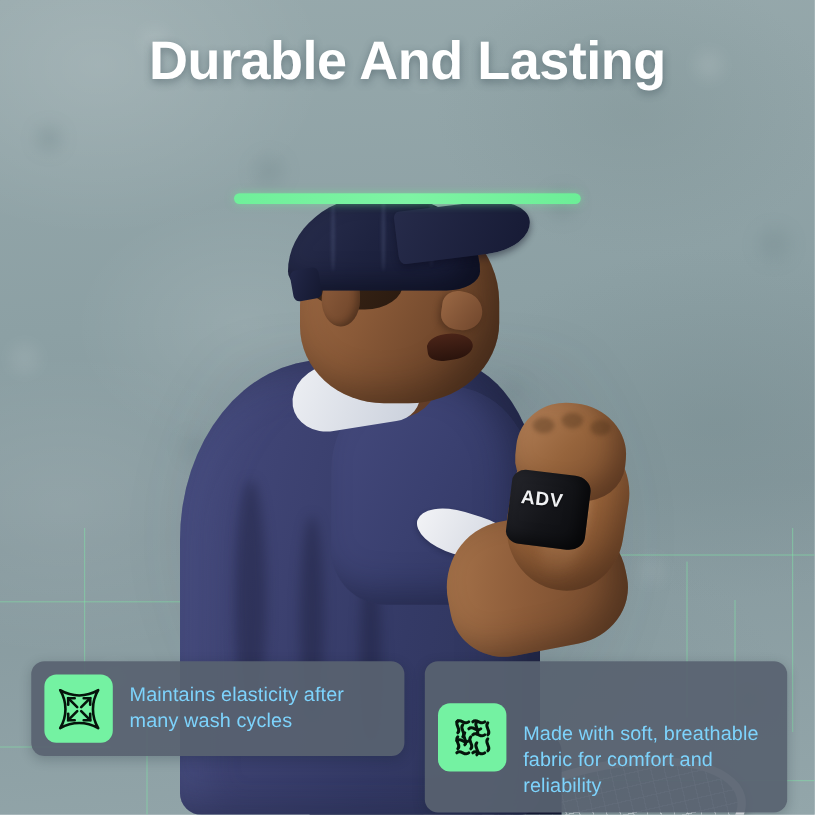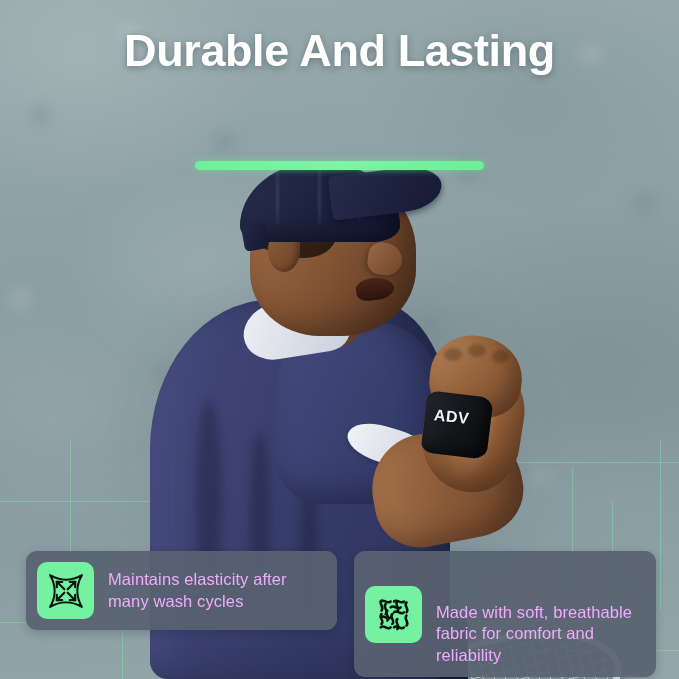--- a/index.html
+++ b/index.html
@@ -326,21 +326,21 @@
     background: #74f2a2;
     border-radius: 10px;
     display: flex;
     align-items: center;
     justify-content: center;
   }
   .card.right .card-icon { width: 57px; height: 57px; }
   .card-icon svg { display: block; }
 
   .card-text {
-    color: #f0abfc;
+    color: #7dd3fc;
     font-size: 16.5px;
     line-height: 1.30;
     font-weight: 400;
     letter-spacing: .1px;
   }
   .card.right .card-text { font-size: 16.5px; margin-top: 40px; }
 </style>
 </head>
 <body>
 

